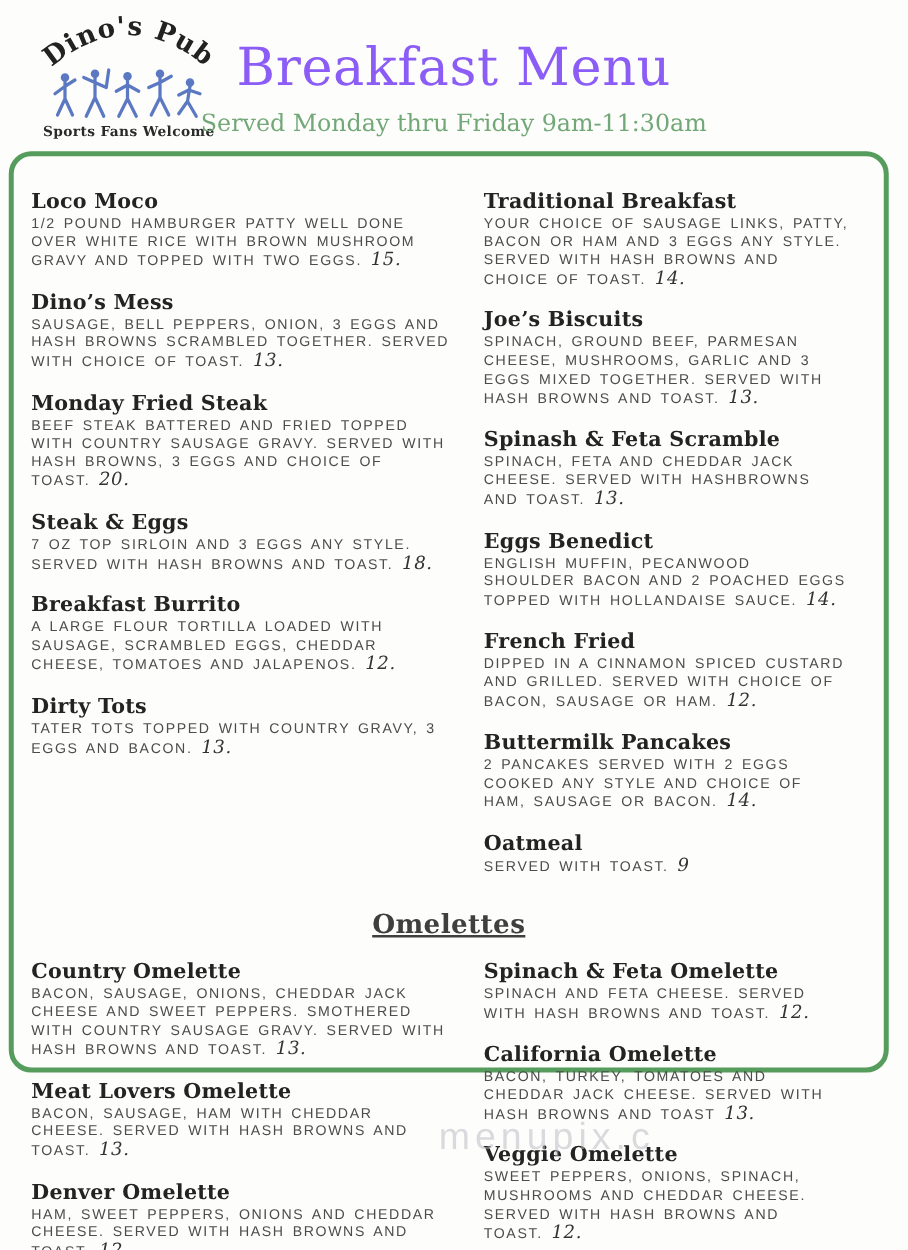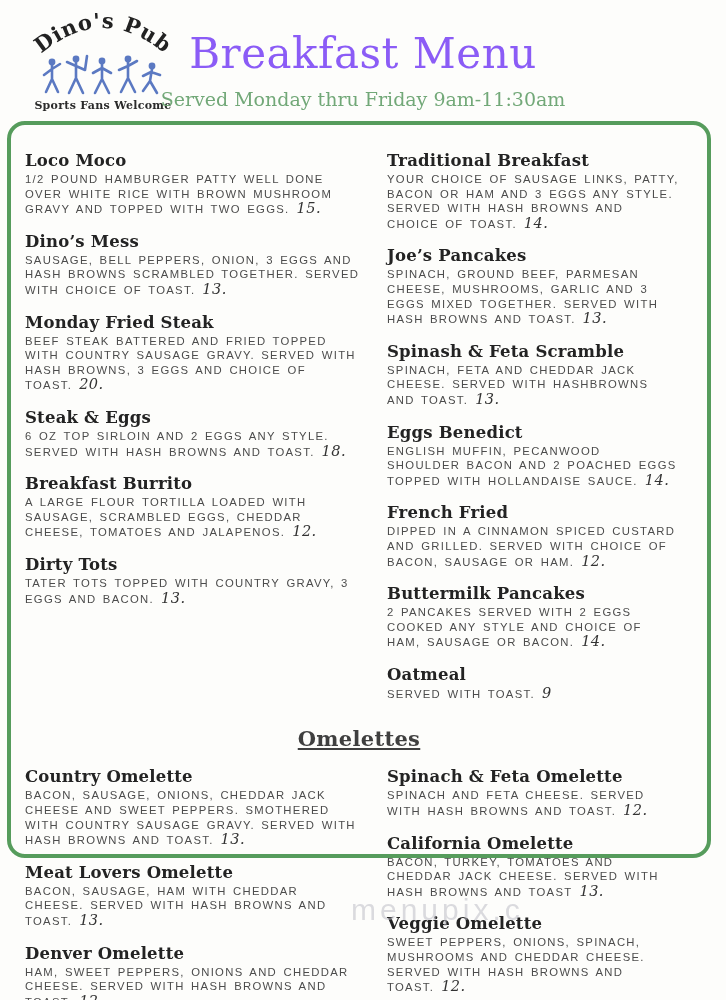--- a/index.html
+++ b/index.html
@@ -153,38 +153,38 @@
       <div class="item">
         <h3 class="item-name">Dino’s Mess</h3>
         <p class="item-desc"><span>SAUSAGE, BELL PEPPERS, ONION, 3 EGGS AND HASH BROWNS SCRAMBLED TOGETHER.  SERVED WITH CHOICE OF TOAST.</span><span class="price">13.</span></p>
       </div>
       <div class="item">
         <h3 class="item-name">Monday Fried Steak</h3>
         <p class="item-desc"><span>BEEF STEAK BATTERED AND FRIED TOPPED WITH COUNTRY SAUSAGE GRAVY.  SERVED WITH HASH BROWNS, 3 EGGS AND CHOICE OF TOAST.</span><span class="price">20.</span></p>
       </div>
       <div class="item">
         <h3 class="item-name">Steak &amp; Eggs</h3>
-        <p class="item-desc"><span>6 OZ TOP SIRLOIN AND 2 EGGS ANY STYLE. SERVED WITH HASH BROWNS AND TOAST.</span><span class="price">18.</span></p>
+        <p class="item-desc"><span>7 OZ TOP SIRLOIN AND 3 EGGS ANY STYLE. SERVED WITH HASH BROWNS AND TOAST.</span><span class="price">18.</span></p>
       </div>
       <div class="item">
         <h3 class="item-name">Breakfast Burrito</h3>
         <p class="item-desc"><span>A LARGE FLOUR TORTILLA LOADED WITH SAUSAGE, SCRAMBLED EGGS, CHEDDAR CHEESE, TOMATOES AND JALAPENOS.</span><span class="price">12.</span></p>
       </div>
       <div class="item">
         <h3 class="item-name">Dirty Tots</h3>
         <p class="item-desc"><span>TATER TOTS TOPPED WITH COUNTRY GRAVY, 3 EGGS AND BACON.</span><span class="price">13.</span></p>
       </div>
     </div>
     <div class="col">
       <div class="item">
         <h3 class="item-name">Traditional Breakfast</h3>
         <p class="item-desc"><span>YOUR CHOICE OF SAUSAGE LINKS, PATTY, BACON OR HAM AND 3 EGGS ANY STYLE. SERVED WITH HASH BROWNS AND CHOICE OF TOAST.</span><span class="price">14.</span></p>
       </div>
       <div class="item">
-        <h3 class="item-name">Joe’s Pancakes</h3>
+        <h3 class="item-name">Joe’s Biscuits</h3>
         <p class="item-desc"><span>SPINACH, GROUND BEEF, PARMESAN CHEESE, MUSHROOMS, GARLIC AND 3 EGGS MIXED TOGETHER.  SERVED WITH HASH BROWNS AND TOAST.</span><span class="price">13.</span></p>
       </div>
       <div class="item">
         <h3 class="item-name">Spinash &amp; Feta Scramble</h3>
         <p class="item-desc"><span>SPINACH, FETA AND CHEDDAR JACK CHEESE. SERVED WITH HASHBROWNS AND TOAST.</span><span class="price">13.</span></p>
       </div>
       <div class="item">
         <h3 class="item-name">Eggs Benedict</h3>
         <p class="item-desc"><span>ENGLISH MUFFIN, PECANWOOD SHOULDER BACON AND 2 POACHED EGGS TOPPED WITH HOLLANDAISE SAUCE.</span><span class="price">14.</span></p>
       </div>

